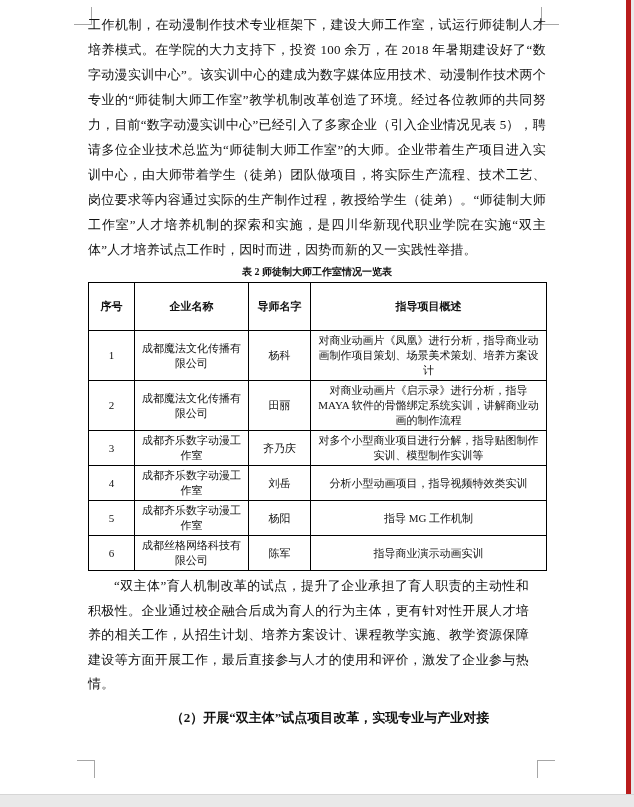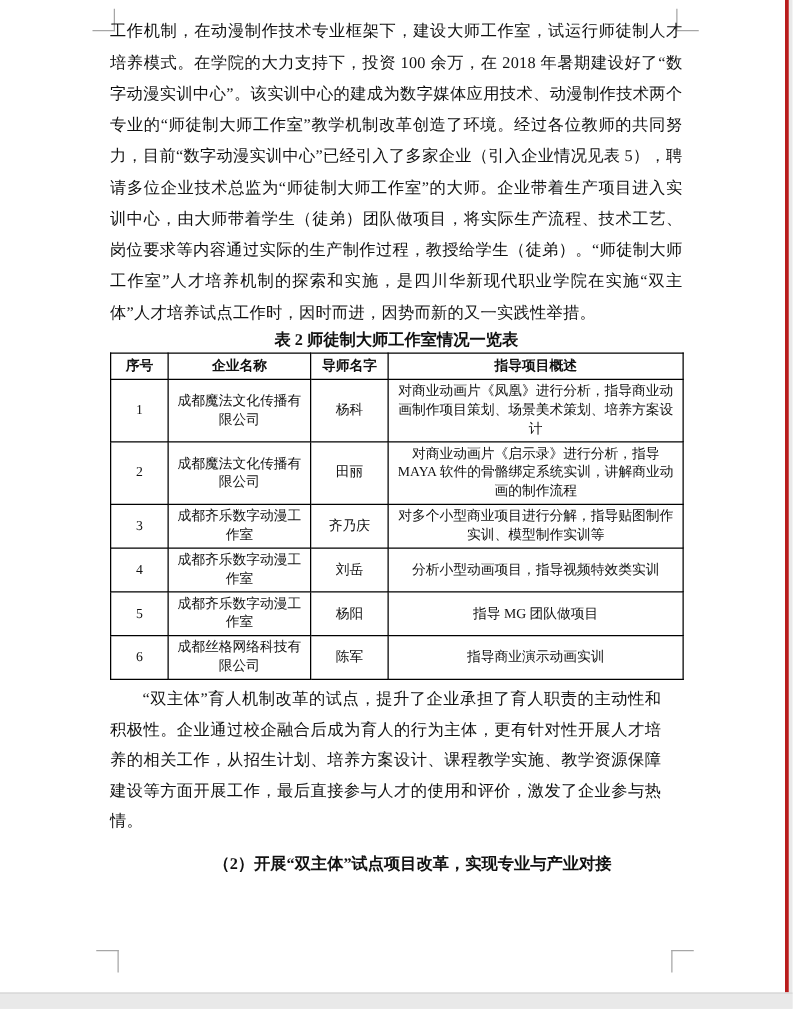--- a/index.html
+++ b/index.html
@@ -7,21 +7,21 @@
     width: 634px; height: 807px;
     background: #e9e9e9;
     font-family: "Liberation Serif", serif;
     color: #111;
     overflow: hidden;
   }
   .page {
     position: relative;
     width: 631px; height: 794px;
     background: #ffffff;
-    border-right: 3px solid #b91c1c;
+    border-right: 5px solid #b91c1c;
     box-sizing: border-box;
   }
   .bottom-strip {
     position: absolute;
     left: 0; top: 794px; width: 634px; height: 13px;
     background: #e9e9e9;
     border-top: 1px solid #d6d6d6;
     box-sizing: border-box;
   }
   
@@ -38,40 +38,40 @@
   p.intro {
     margin: 0;
     font-size: 13px;
     line-height: 25px;
     text-align: justify;
     letter-spacing: 0.2px;
   }
   .table-caption {
     margin-top: 3px;
     text-align: center;
-    font-size: 13px;
+    font-size: 10px;
     font-weight: bold;
     line-height: 14px;
   }
   table.t {
     margin-top: 3px;
     border-collapse: collapse;
     width: 458px;
     table-layout: fixed;
   }
   table.t th, table.t td {
     border: 1px solid #000;
     font-size: 11px;
     line-height: 15px;
     text-align: center;
     vertical-align: middle;
     padding: 2px 4px;
     box-sizing: border-box;
   }
-  table.t th { font-weight: bold; height: 21px; padding: 2px 2px; }
+  table.t th { font-weight: bold; height: 21px; padding: 16px 2px; }
   .h-section {
     margin: 31px 0 0 0;
     font-size: 13px;
     font-weight: bold;
     line-height: 18px;
   }
   .h-sub {
     margin: 0;
     font-size: 13px;
     font-weight: bold;
@@ -142,21 +142,21 @@
         <tr>
           <td>4</td>
           <td>成都齐乐数字动漫工作室</td>
           <td>刘岳</td>
           <td>分析小型动画项目，指导视频特效类实训</td>
         </tr>
         <tr>
           <td>5</td>
           <td>成都齐乐数字动漫工作室</td>
           <td>杨阳</td>
-          <td>指导 MG 团队做项目</td>
+          <td>指导 MG 工作机制</td>
         </tr>
         <tr>
           <td>6</td>
           <td>成都丝格网络科技有限公司</td>
           <td>陈军</td>
           <td>指导商业演示动画实训</td>
         </tr>
       </tbody>
     </table>
 

